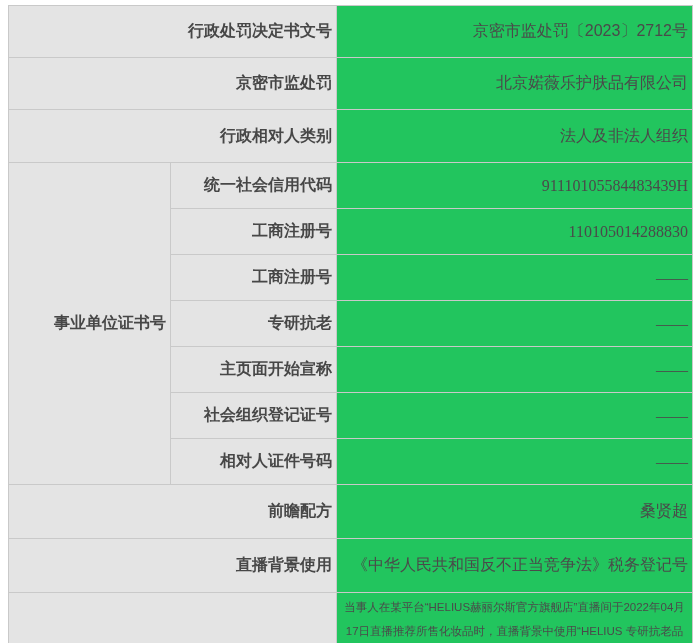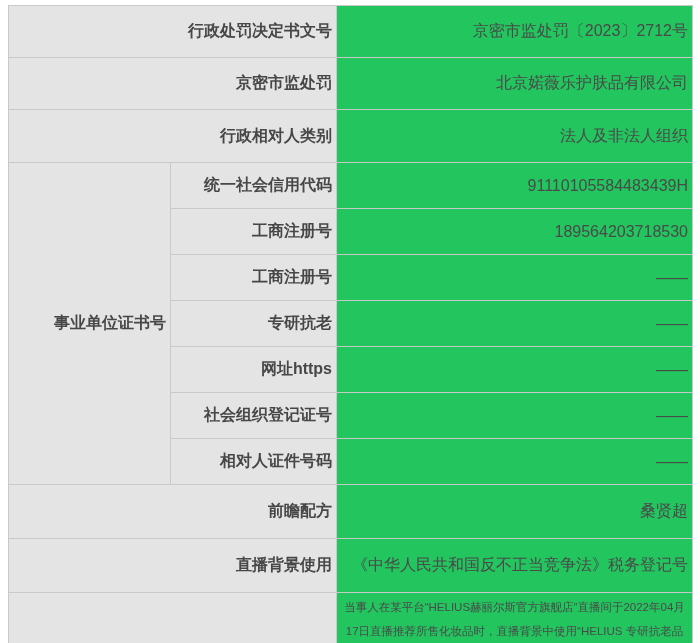--- a/index.html
+++ b/index.html
@@ -28,21 +28,21 @@
     word-break: break-all;
   }
   td.lbl {
     background: #e4e4e4;
     font-weight: bold;
     color: #474747;
   }
   td.val { background: #22c55e; }
   tr.h27 td { height: 27px; }
   tr.h28 td { height: 28px; }
-  tr.h24 td { height: 20px; }
+  tr.h24 td { height: 20px; font-family: Liberation Serif, serif; }
   tr.h29 td { height: 29px; }
   td.facts-cell {
     font-size: 11.5px;
     line-height: 23.6px;
     text-align: center;
     padding: 3px 6px;
     height: 232px;
   }
 </style>
 </head>
@@ -68,32 +68,32 @@
       <td class="val">法人及非法人组织</td>
     </tr>
 
     <tr class="h24">
       <td class="lbl" rowspan="7">事业单位证书号</td>
       <td class="lbl">统一社会信用代码</td>
       <td class="val">91110105584483439H</td>
     </tr>
     <tr class="h24">
       <td class="lbl">工商注册号</td>
-      <td class="val">189564203718530</td>
+      <td class="val">110105014288830</td>
     </tr>
     <tr class="h24">
       <td class="lbl">工商注册号</td>
       <td class="val">——</td>
     </tr>
     <tr class="h24">
       <td class="lbl">专研抗老</td>
       <td class="val">——</td>
     </tr>
     <tr class="h24">
-      <td class="lbl">网址https</td>
+      <td class="lbl">主页面开始宣称</td>
       <td class="val">——</td>
     </tr>
     <tr class="h24">
       <td class="lbl">社会组织登记证号</td>
       <td class="val">——</td>
     </tr>
     <tr class="h24">
       <td class="lbl">相对人证件号码</td>
       <td class="val">——</td>
     </tr>

